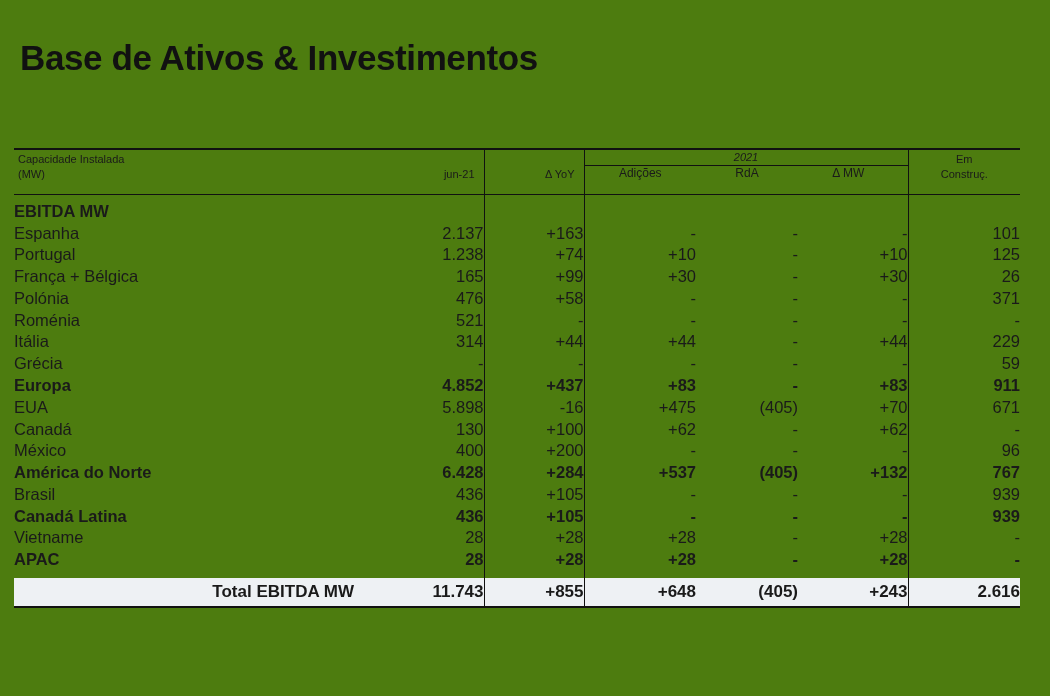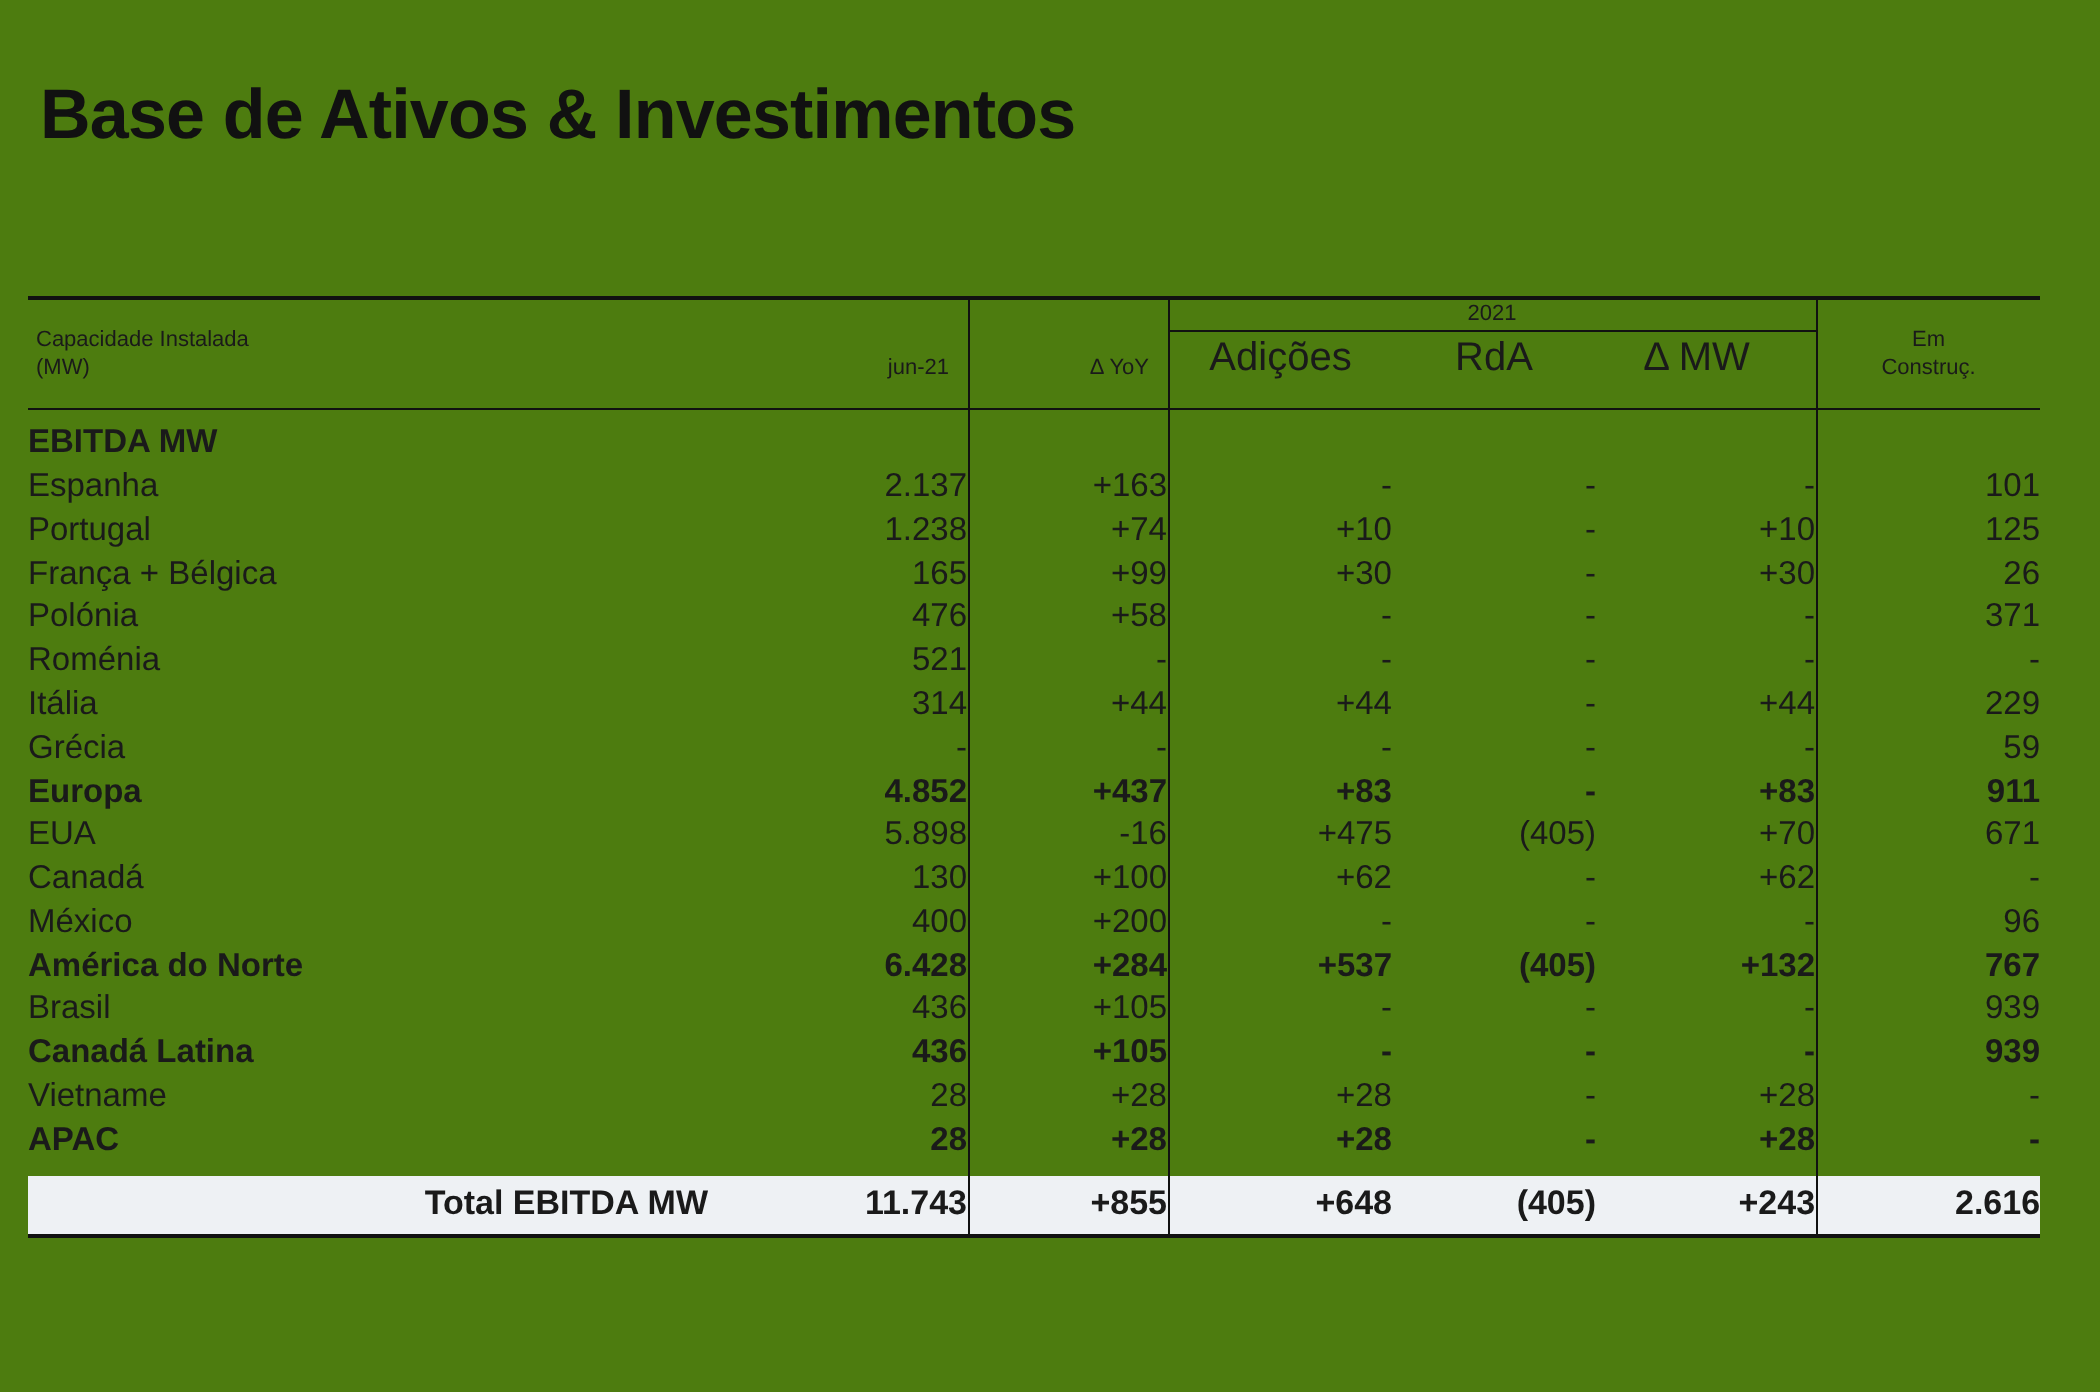--- a/index.html
+++ b/index.html
@@ -61,28 +61,28 @@
     font-weight: 700;
     font-size: 16.5px;
     text-align: left;
     padding-left: 4px !important;
     line-height: 1.42;
   }
   .hdr-right { text-align: right; padding-right: 9px !important; font-weight: 700; }
   .hdr-center { text-align: center; font-weight: 700; }
   .sub-hdr td {
     font-weight: 700;
-    font-size: 20px;
+    font-size: 12px;
     padding-bottom: 3px;
     margin-left: 34px;
   }
   .sub-center { text-align: center; }
   .sub-right { text-align: center; padding-right: 9px !important; }
 
-  .line-under-2021 { border-bottom: 1.4px solid #111; }
+  .line-under-2021 { border-bottom: 1.4px solid #111; font-style: italic; }
   .thick-top { border-top: 2.2px solid #111; }
   .thick-bottom { border-bottom: 2.2px solid #111; }
   .rule-bottom { border-bottom: 1.4px solid #111; }
 
   
   .vl-left { border-left: 1.4px solid #111; }
 
   td.num { text-align: right; padding-right: 9px; }
   td.lab { text-align: left; padding-left: 4px; }
 

